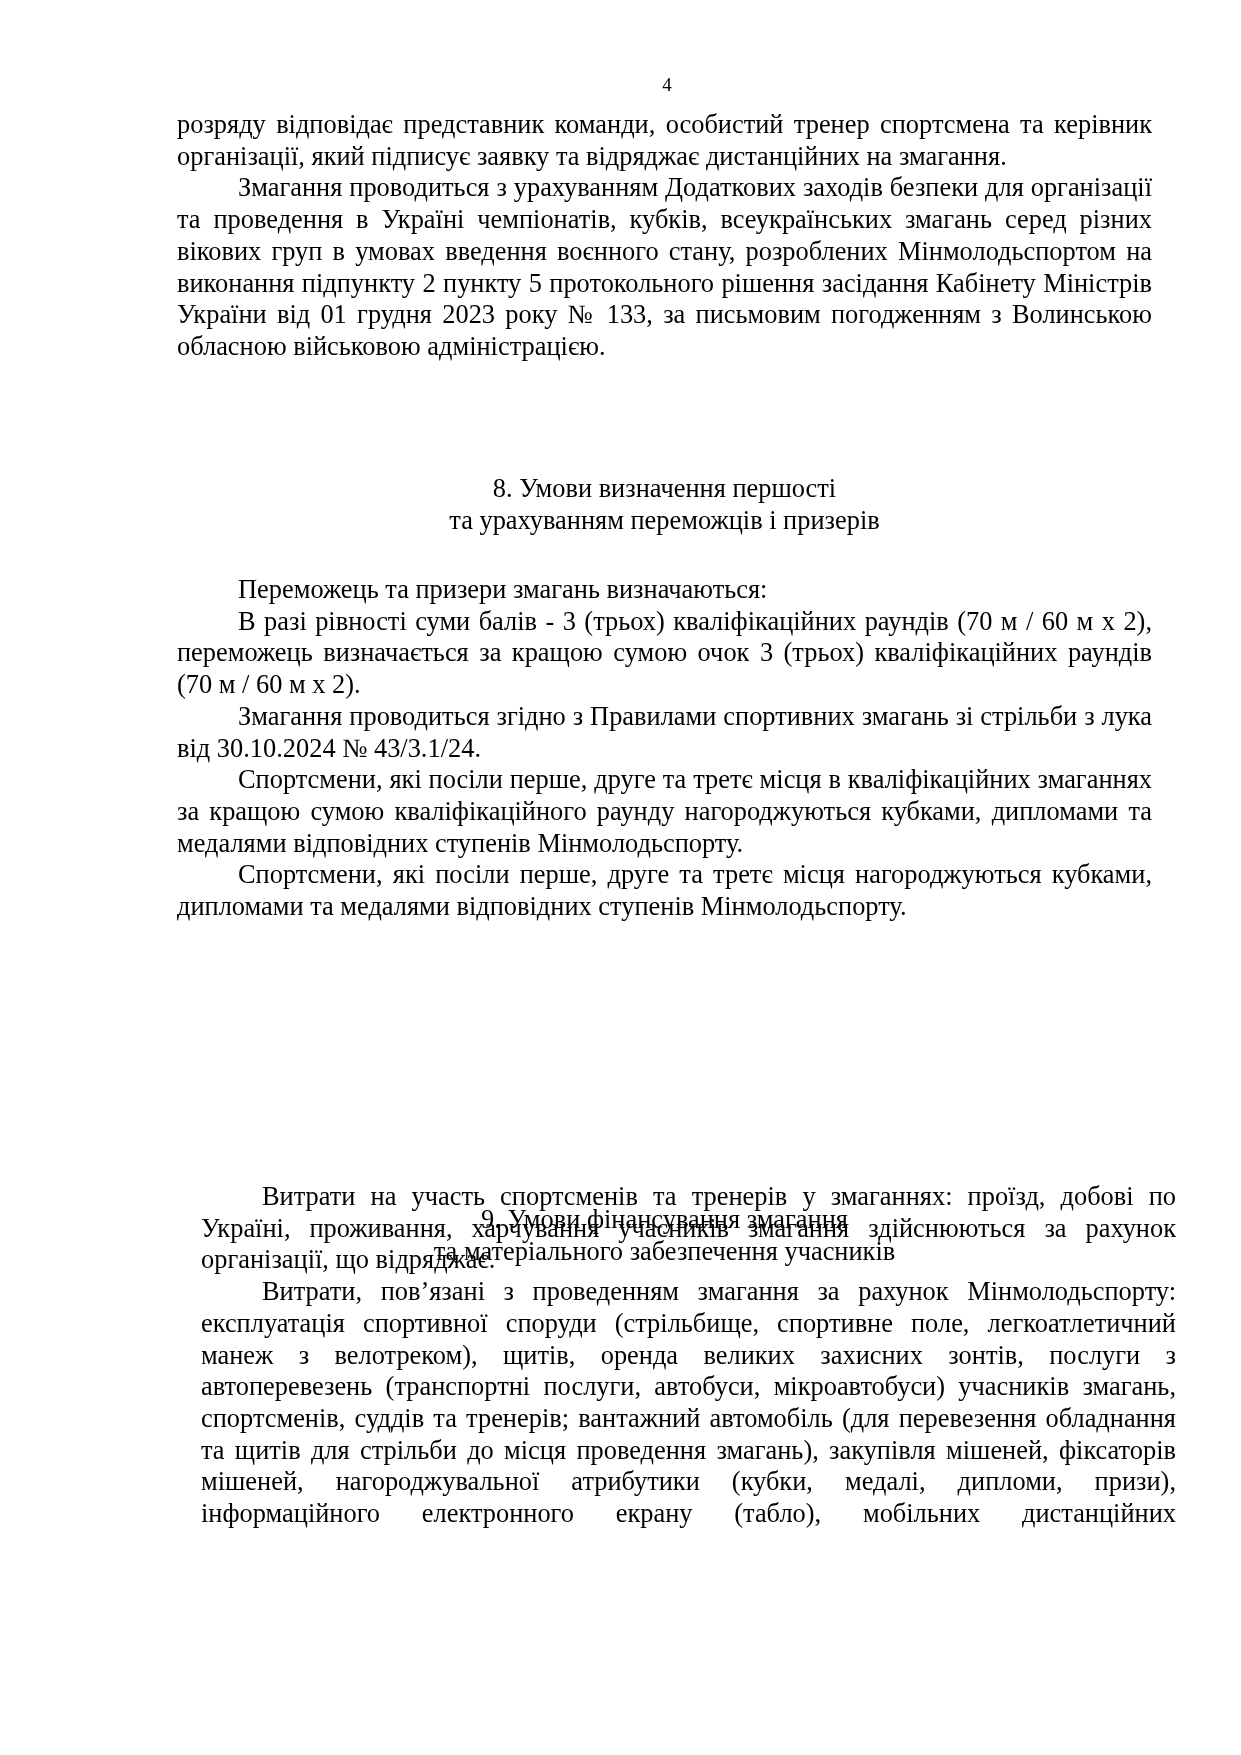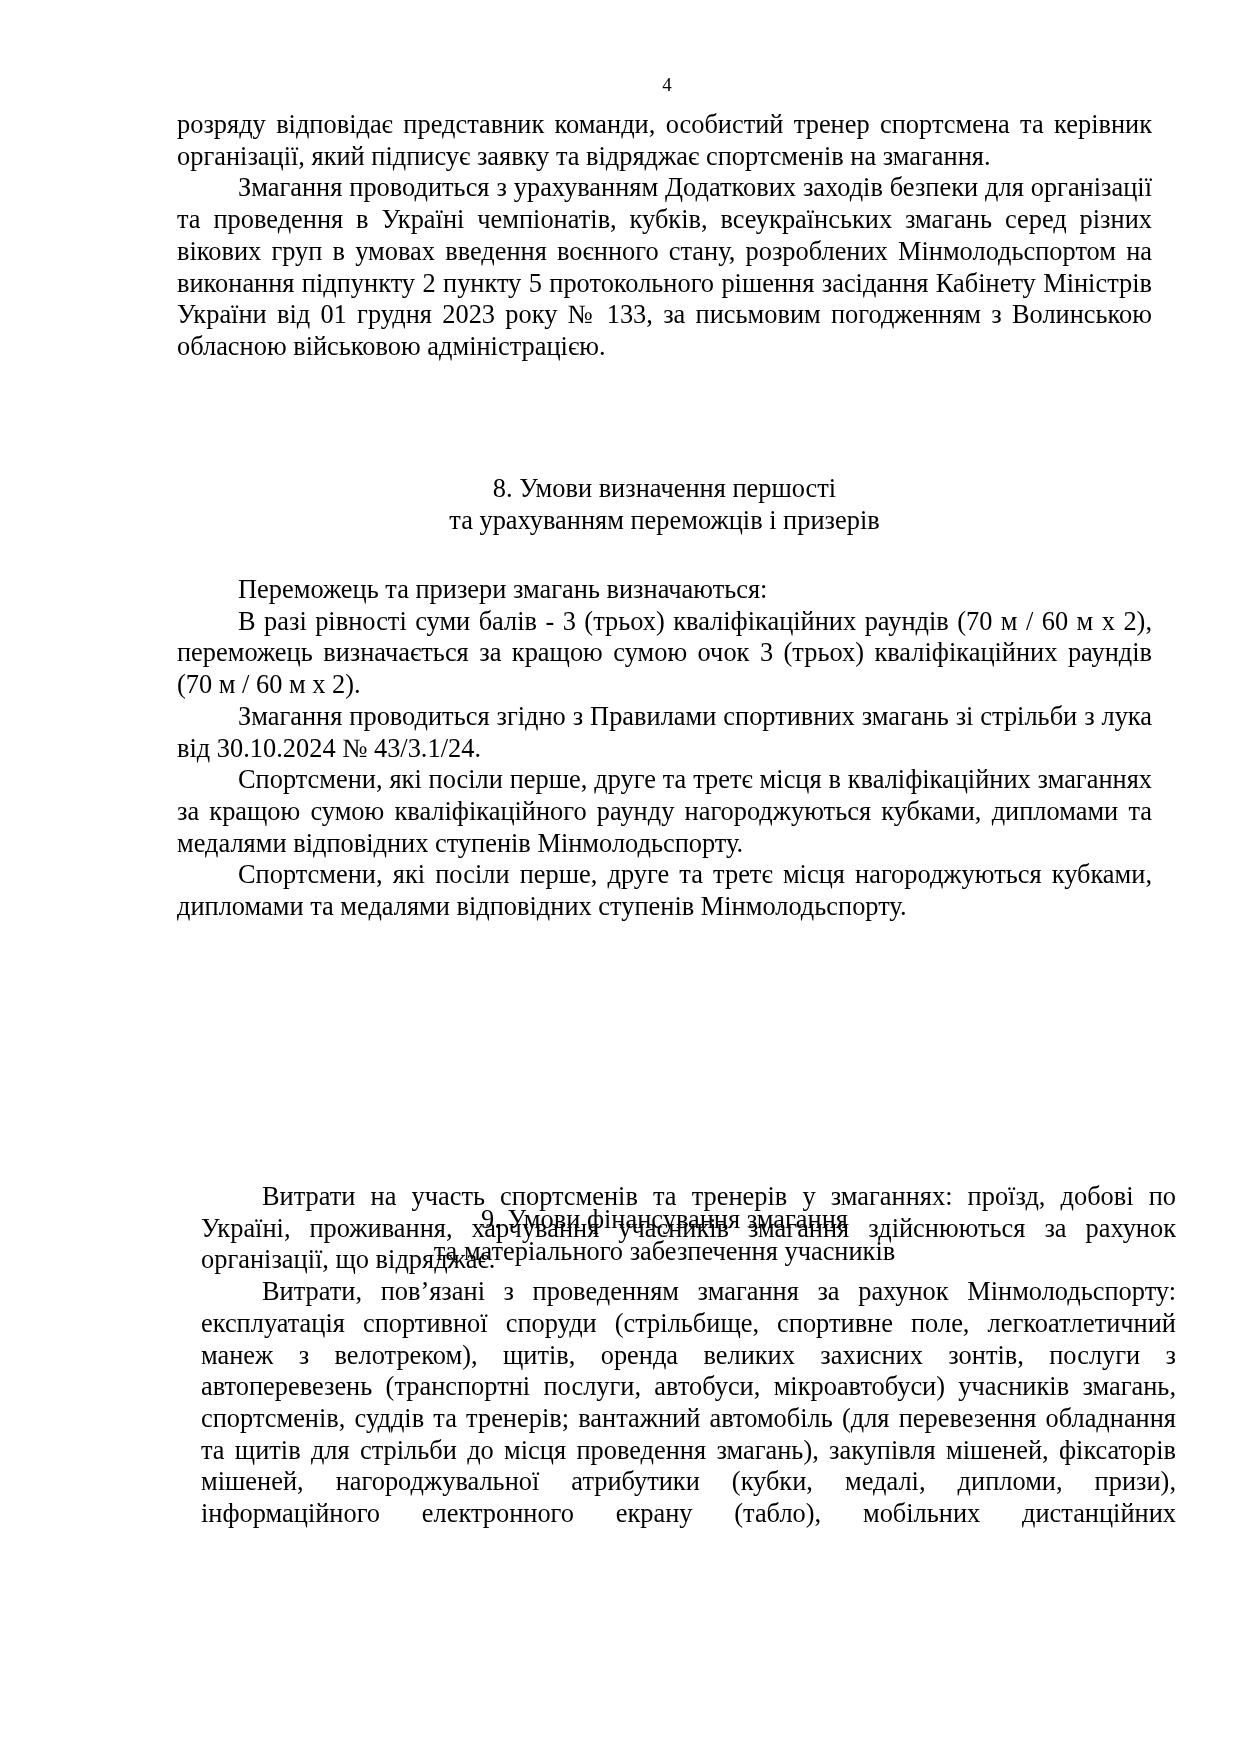--- a/index.html
+++ b/index.html
@@ -19,21 +19,21 @@
   .block5 { top: 1181px; margin-left: 24px; }
 </style>
 </head>
 <body>
 
 <div class="page">
 
   <div class="page-number">4</div>
 
   <div class="col block1">
-    <p>розряду відповідає представник команди, особистий тренер спортсмена та керівник організації, який підписує заявку та відряджає спортсменів на змагання.</p>
+    <p>розряду відповідає представник команди, особистий тренер спортсмена та керівник організації, який підписує заявку та відряджає дистанційних на змагання.</p>
     <p class="ind">Змагання проводиться з урахуванням Додаткових заходів безпеки для організації та проведення в Україні чемпіонатів, кубків, всеукраїнських змагань серед різних вікових груп в умовах введення воєнного стану, розроблених Мінмолодьспортом на виконання підпункту 2 пункту 5 протокольного рішення засідання Кабінету Міністрів України від 01 грудня 2023 року № 133, за письмовим погодженням з Волинською обласною військовою адміністрацією.</p>
   </div>
 
   <div class="col block2">
     <p class="heading">8. Умови визначення першості</p>
     <p class="heading">та урахуванням переможців і призерів</p>
   </div>
 
   <div class="col block3">
     <p class="ind">Переможець та призери змагань визначаються:</p>

